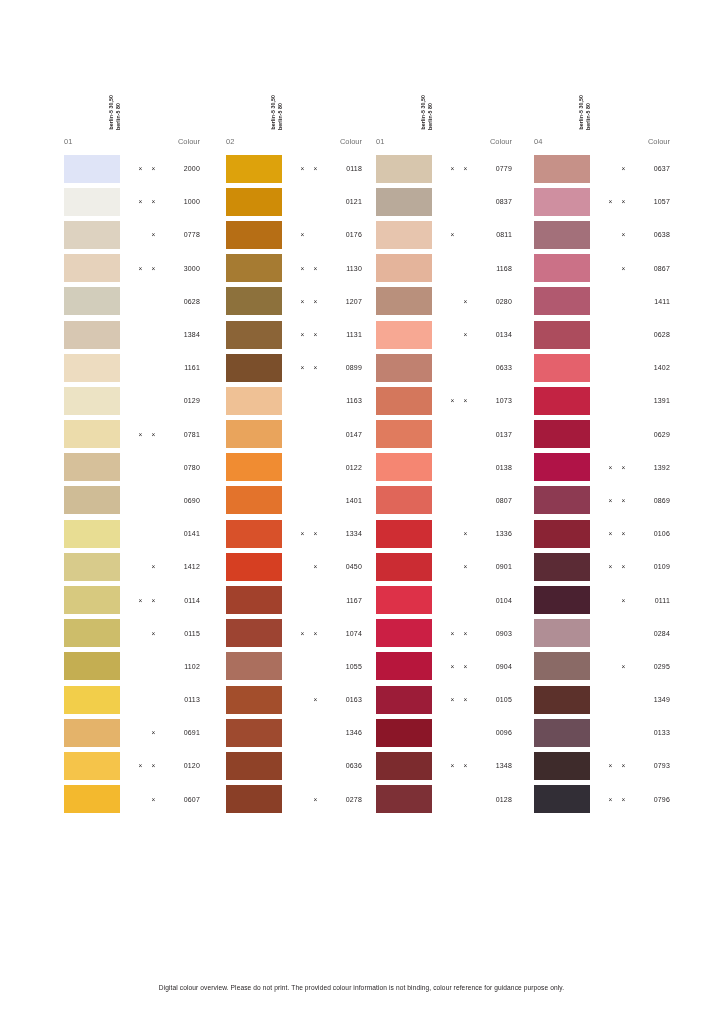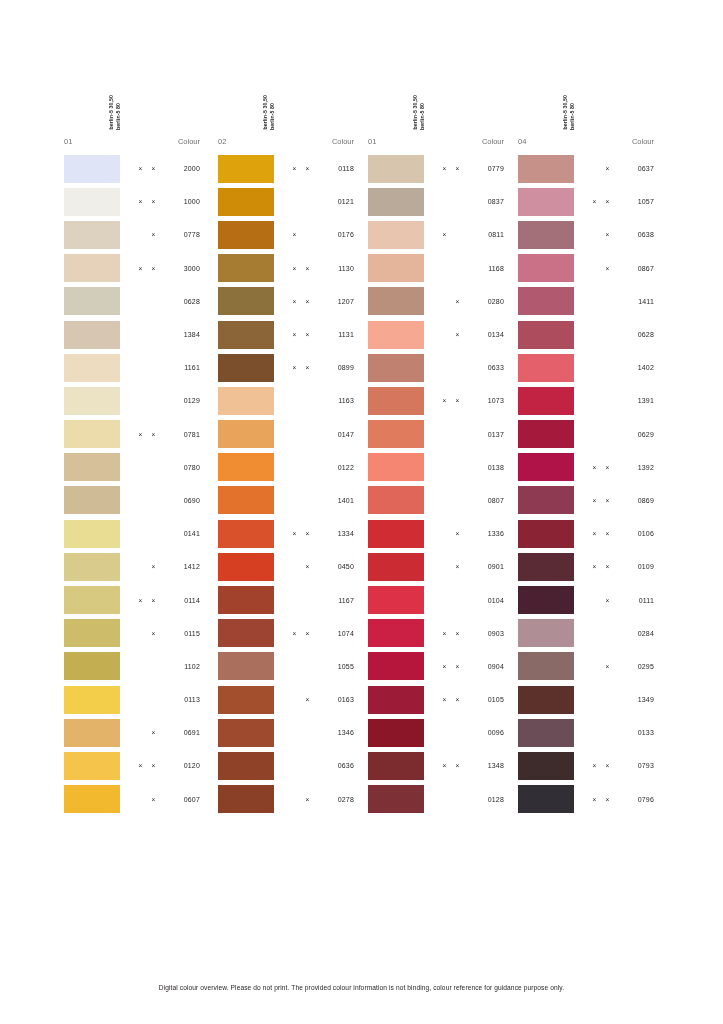--- a/index.html
+++ b/index.html
@@ -31,23 +31,23 @@
     display: flex;
     flex-direction: row;
   }
 
   .col {
     width: 150px;
     margin-left: 0;
     position: relative;
   }
   .col.c1 { margin-left: 60px; }
-  .col.c2 { margin-left: 4px; }
+  .col.c2 { margin-left: 12px; }
   .col.c3 { margin-left: 0px; }
-  .col.c4 { margin-left: 0px; }
+  .col.c4 { margin-left: 8px; }
 
   
   .rot-head {
     position: absolute;
     left: 48px;
     bottom: 0;
     height: 52px;
     display: flex;
     flex-direction: row;
     align-items: flex-end;

